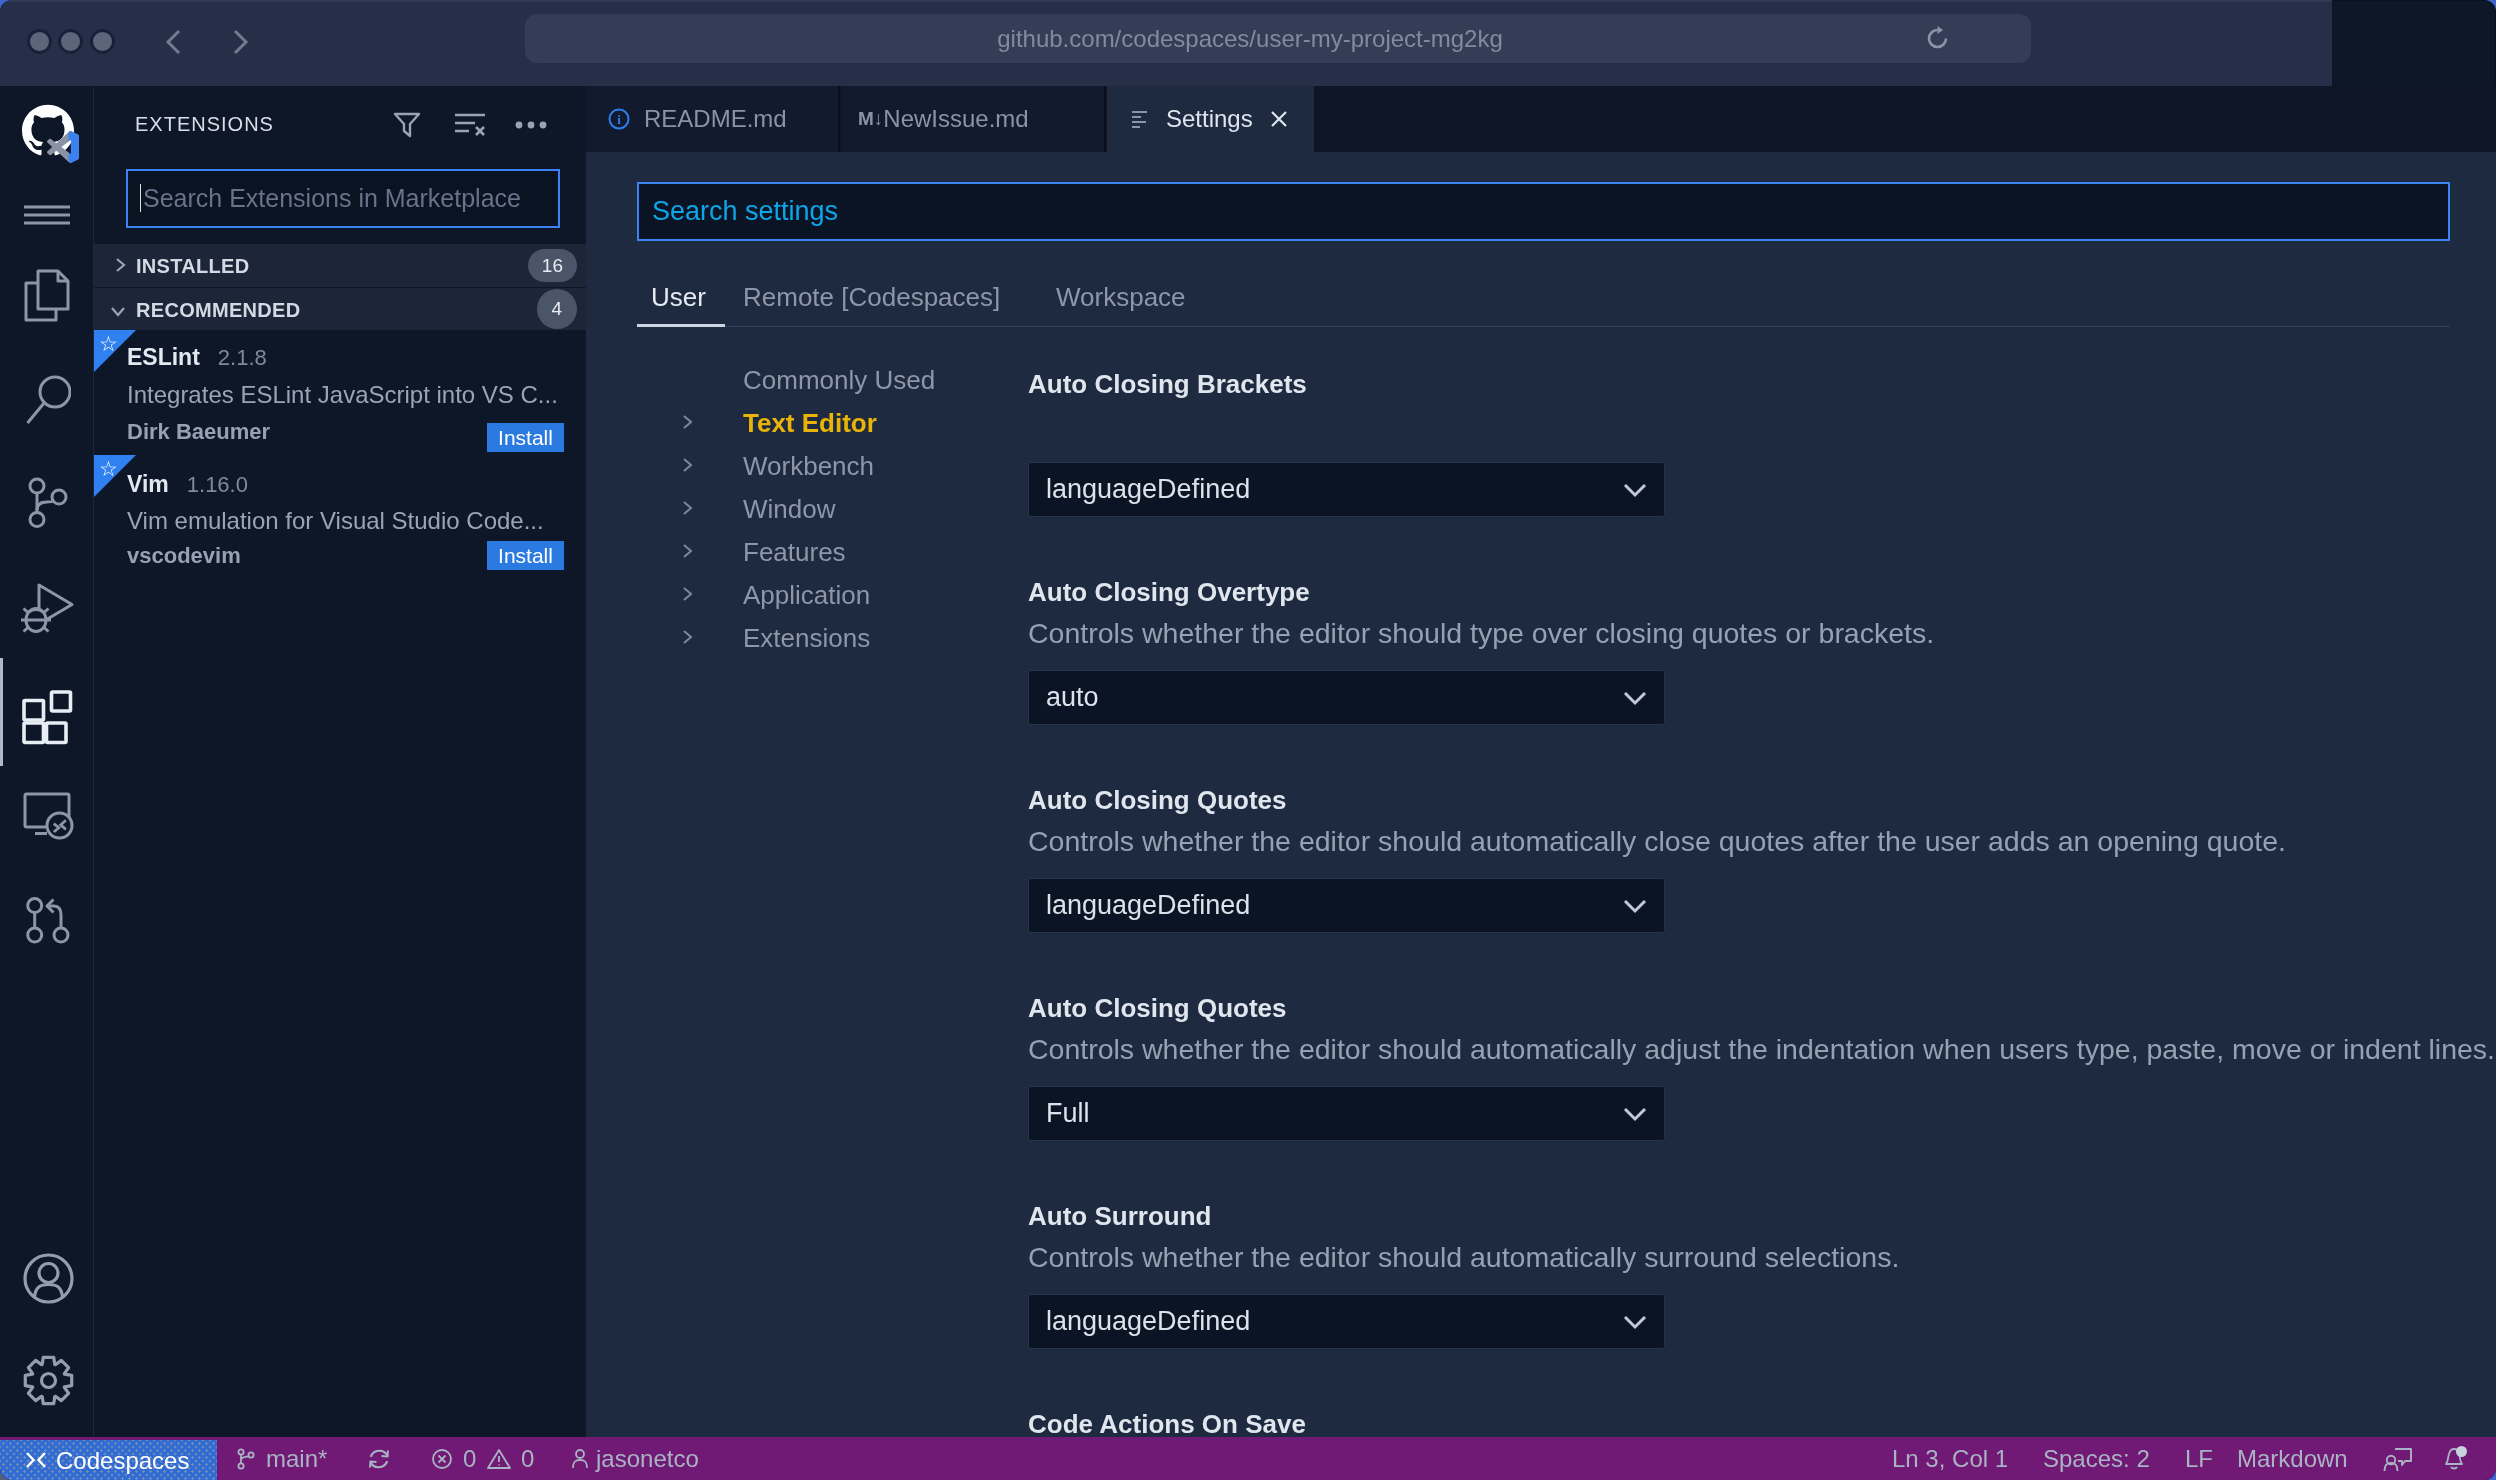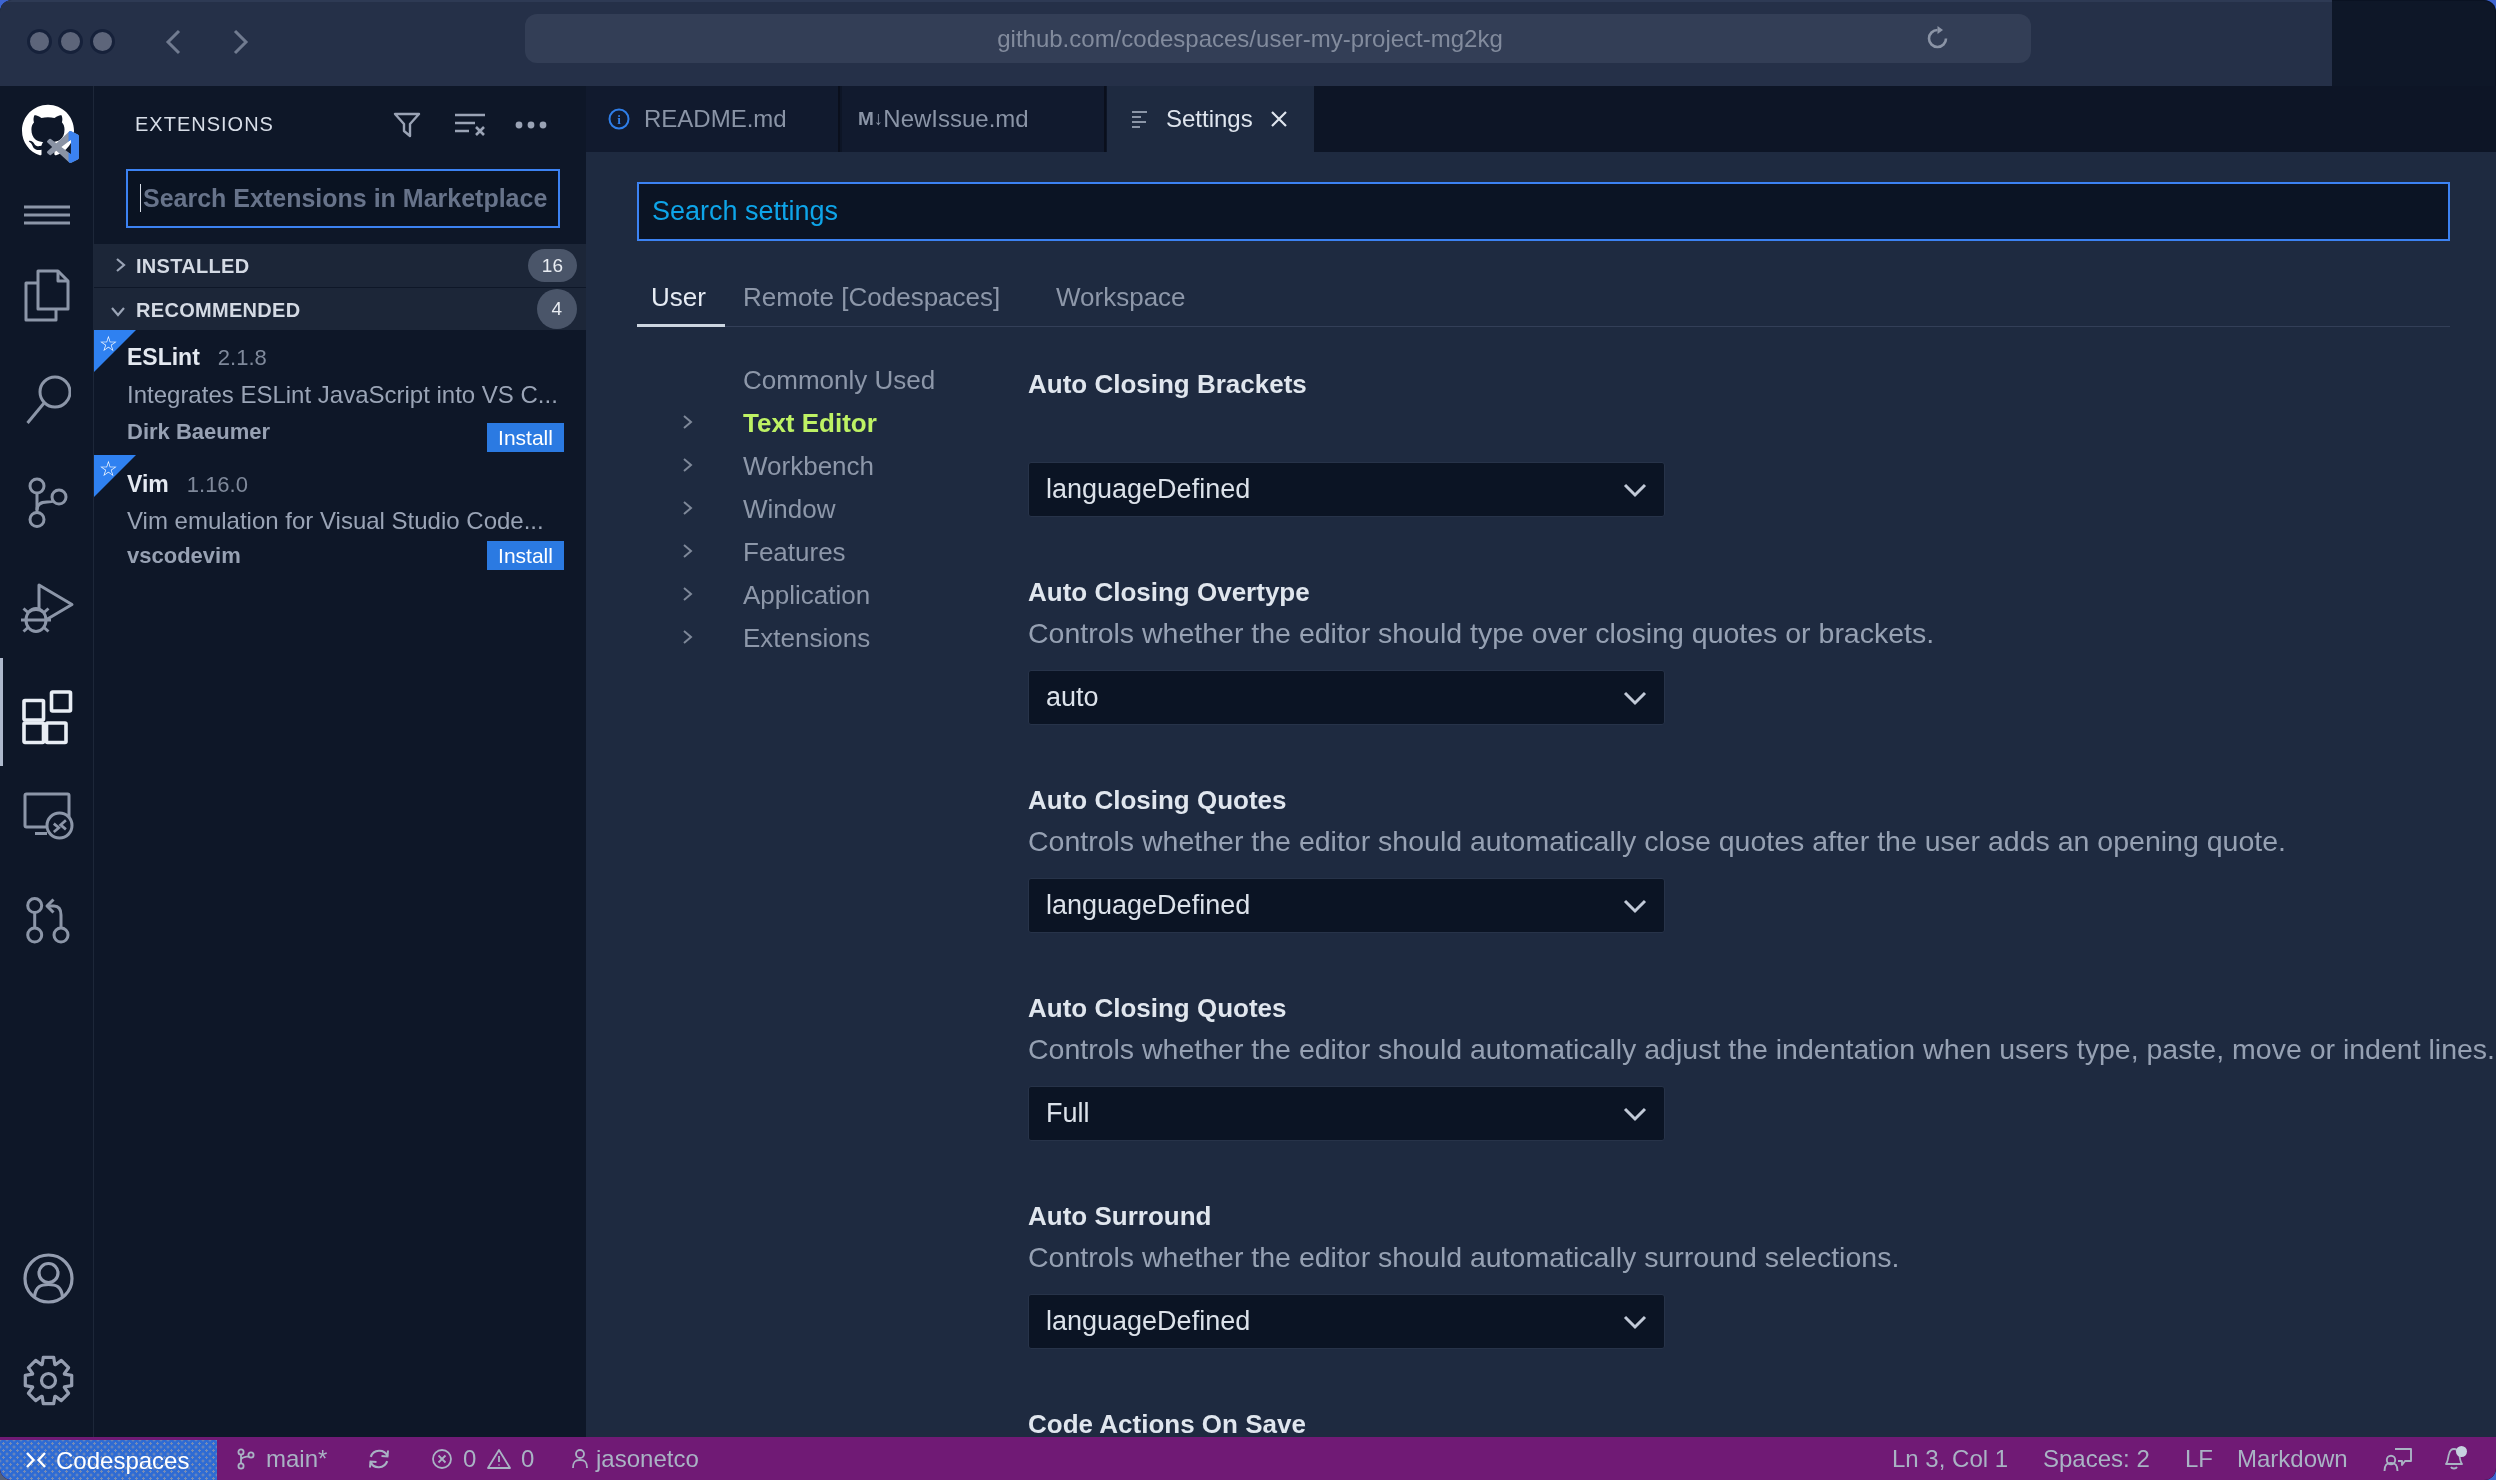--- a/index.html
+++ b/index.html
@@ -25,21 +25,21 @@
   
   #actbar { left:0; top:86px; width:94px; height:1354px; background:#0e1728; border-right:1px solid #1d2739; }
   .aicon { position:absolute; left:23px; width:48px; height:48px; }
   #actindicator { left:0; top:572px; width:3px; height:108px; background:#aeb9cc; }
   
   #sidebar { left:94px; top:86px; width:492px; height:1354px; background:#0e1728; }
   #sbtitle { left:41px; top:27px; font-size:20px; letter-spacing:1px; color:#d8dee8; }
   #sbsearch {
     left:32px; top:83px; width:434px; height:59px; background:#0a1322;
     border:2px solid #3c82f2; color:#67738a; font-size:25px; line-height:55px;
-    padding-left:12px; white-space:nowrap; overflow:hidden;font-weight:bold;
+    padding-left:12px; white-space:nowrap; overflow:hidden;
   }
   .sbrow { left:0; width:492px; height:43px; background:#1c2638; color:#d4dae4; font-size:20px; font-weight:bold; letter-spacing:0.3px; }
   .badge { position:absolute; background:#4a5569; color:#e8ecf2; font-size:19px; font-weight:normal;
            display:flex; align-items:center; justify-content:center; }
   .chev { position:absolute; color:#9aa4b6; }
   .ext-ribbon { width:0; height:0; border-top:42px solid #2f81f1; border-right:42px solid transparent; }
   .ext-star { position:absolute; color:#fff; font-size:21px; }
   .ext-name { font-weight:bold; font-size:23px; color:#e3e8f0; }
   .ext-ver { font-size:22px; color:#7f899b; margin-left:18px; }
   .ext-desc { font-size:24px; color:#9aa4b6; white-space:nowrap; }
@@ -286,21 +286,21 @@
     <div class="scopetab abs" style="left:65px; color:#e6ebf3;">User</div>
     <div class="scopetab abs" style="left:157px;">Remote [Codespaces]</div>
     <div class="scopetab abs" style="left:470px;">Workspace</div>
     <div id="scopeline" class="abs"></div>
     <div id="scopeactive" class="abs"></div>
 
     <div class="tocitem" style="top:279px;">Commonly Used</div>
     <svg class="tocchev" style="top:327px;" width="18" height="18" viewBox="0 0 18 18">
         <path d="M6 3 L13 9 L6 15" fill="none" stroke="#7e8899" stroke-width="2"></path>
       </svg>
-    <div class="tocitem" style="top:322px; color:#bef264; font-weight:bold;">Text Editor</div>
+    <div class="tocitem" style="top:322px; color:#eab308; font-weight:bold;">Text Editor</div>
     <svg class="tocchev" style="top:370px;" width="18" height="18" viewBox="0 0 18 18">
         <path d="M6 3 L13 9 L6 15" fill="none" stroke="#7e8899" stroke-width="2"></path>
       </svg>
     <div class="tocitem" style="top:365px;">Workbench</div>
     <svg class="tocchev" style="top:413px;" width="18" height="18" viewBox="0 0 18 18">
         <path d="M6 3 L13 9 L6 15" fill="none" stroke="#7e8899" stroke-width="2"></path>
       </svg>
     <div class="tocitem" style="top:408px;">Window</div>
     <svg class="tocchev" style="top:456px;" width="18" height="18" viewBox="0 0 18 18">
         <path d="M6 3 L13 9 L6 15" fill="none" stroke="#7e8899" stroke-width="2"></path>

